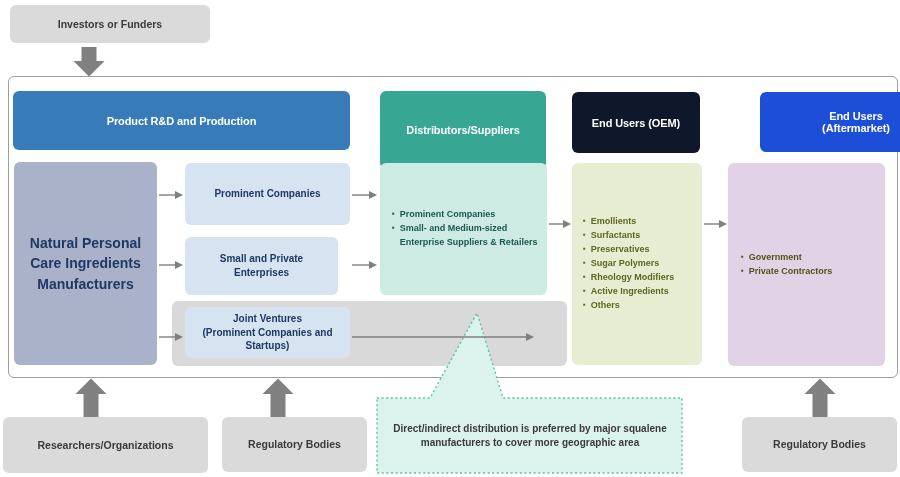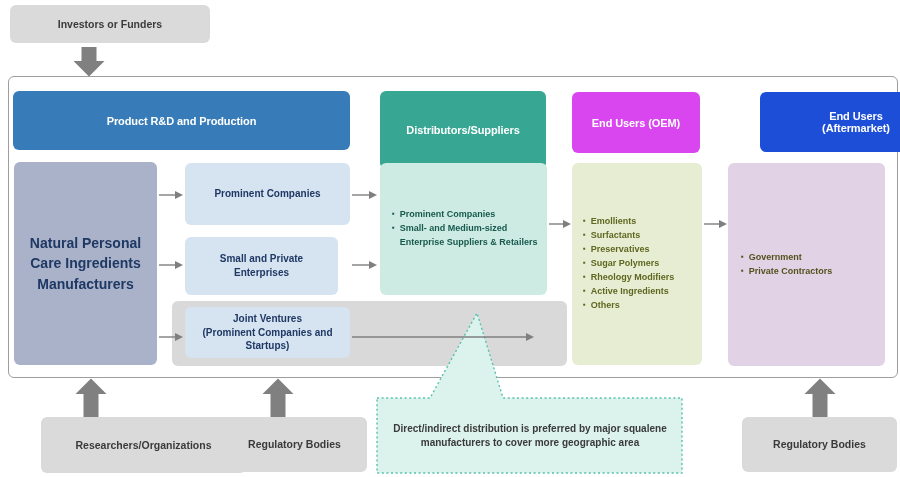--- a/index.html
+++ b/index.html
@@ -14,42 +14,42 @@
   
   .graybox{background:#dadada;color:#3a3a3a;font-weight:700;font-size:10.5px;line-height:1.2;}
 
   
   #container{left:8px;top:76px;width:890px;height:302px;border:1.5px solid #9e9e9e;background:#ffffff;}
 
   
   .hdr{color:#ffffff;font-weight:700;font-size:11px;letter-spacing:-0.1px;}
   #hdr-production{left:13px;top:91px;width:337px;height:59px;background:#377cb8;}
   #hdr-distributors{left:380px;top:91px;width:166px;height:78px;background:#37a794;}
-  #hdr-oem{left:572px;top:92px;width:128px;height:61px;background:#d946ef;align-items:center;}
+  #hdr-oem{left:572px;top:92px;width:128px;height:61px;background:#0f172a;align-items:center;}
   #hdr-aftermarket{left:760px;top:92px;width:156px;height:60px;background:#1d4ed8;padding-left:36px;}
 
   
   #manufacturers{left:14px;top:162px;width:143px;height:203px;background:#a9b2c8;color:#1f3864;font-weight:700;font-size:14px;line-height:1.45;padding:0 8px;}
   .lightblue{background:#d6e4f1;color:#1f3864;font-weight:700;font-size:10px;line-height:1.4;}
   #prominent{left:185px;top:163px;width:165px;height:62px;}
   #smallpriv{left:185px;top:237px;width:153px;height:58px;padding:0 14px;}
   #grayband{left:172px;top:301px;width:395px;height:65px;background:#d9d9d9;}
   #jv{left:185px;top:307px;width:165px;height:51px;line-height:1.35;}
 
   
   .listbox{display:flex;flex-direction:column;justify-content:center;font-weight:700;font-size:9px;line-height:1.55;}
   .li{display:flex;}
   .blt{flex:0 0 auto;font-size:8px;margin-right:5px;line-height:inherit;}
   #dist-content{left:380px;top:163px;width:167px;height:132px;background:#cdebe2;color:#17594f;padding-left:12px;padding-right:8px;}
   #oem-content{left:572px;top:163px;width:130px;height:202px;background:#e7edd3;color:#5e661f;padding-left:11px;padding-right:4px;}
   #aft-content{left:728px;top:163px;width:157px;height:203px;background:#e2d2e6;color:#55501c;padding-left:13px;padding-right:4px;}
 
   
   #investors{left:10px;top:5px;width:200px;height:38px;}
-  #researchers{left:3px;top:417px;width:205px;height:56px;margin-left:38px;}
+  #researchers{left:3px;top:417px;width:205px;height:56px;}
   #regulatory-mid{left:222px;top:417px;width:145px;height:55px;}
   #regulatory-right{left:742px;top:417px;width:155px;height:55px;}
 
   
   #callout-text{left:385px;top:398px;width:290px;height:75px;color:#3a3a3a;font-weight:700;font-size:10px;line-height:1.4;text-align:center;}
 
   svg.layer{position:absolute;left:0;top:0;pointer-events:none;}
 </style>
 </head>
 <body>

